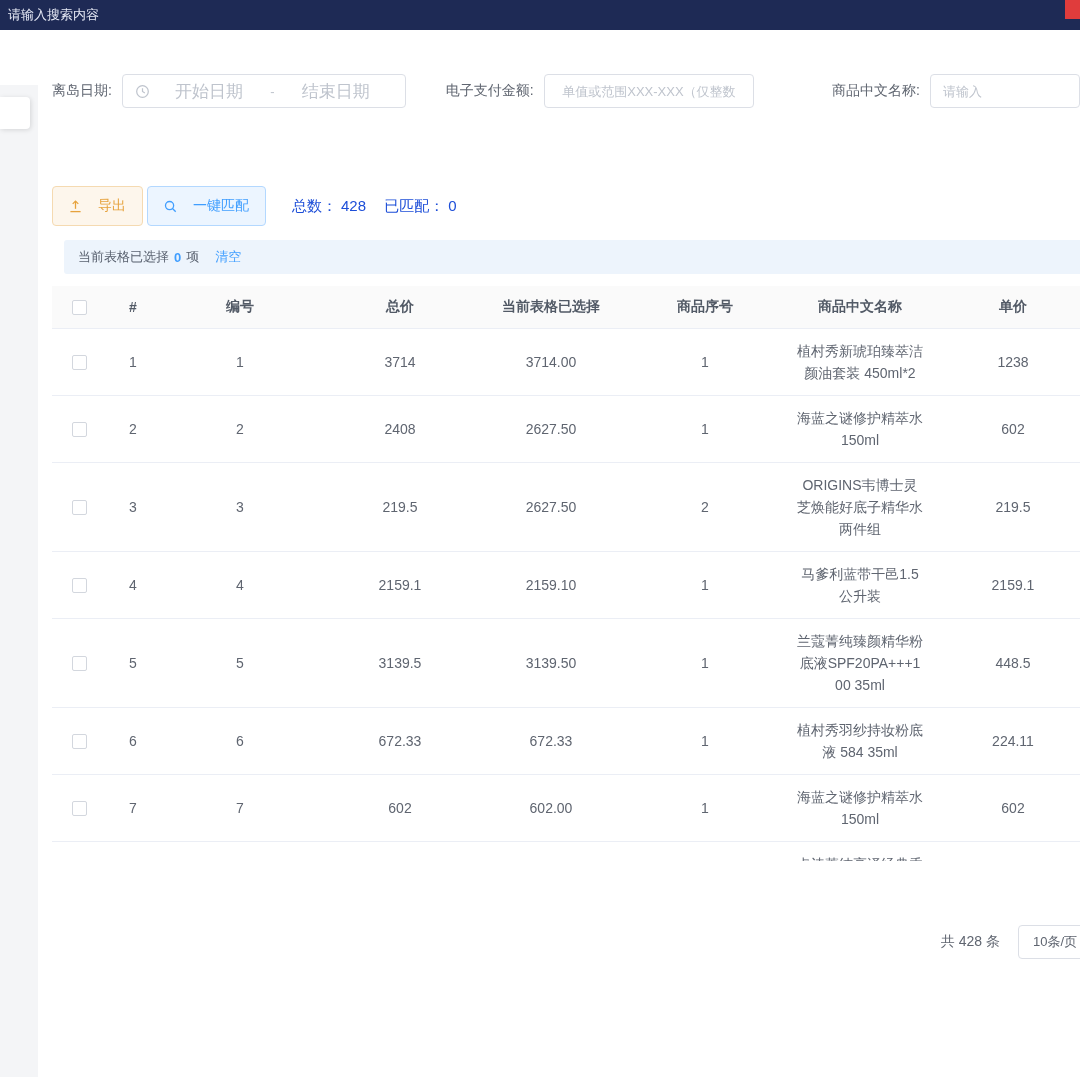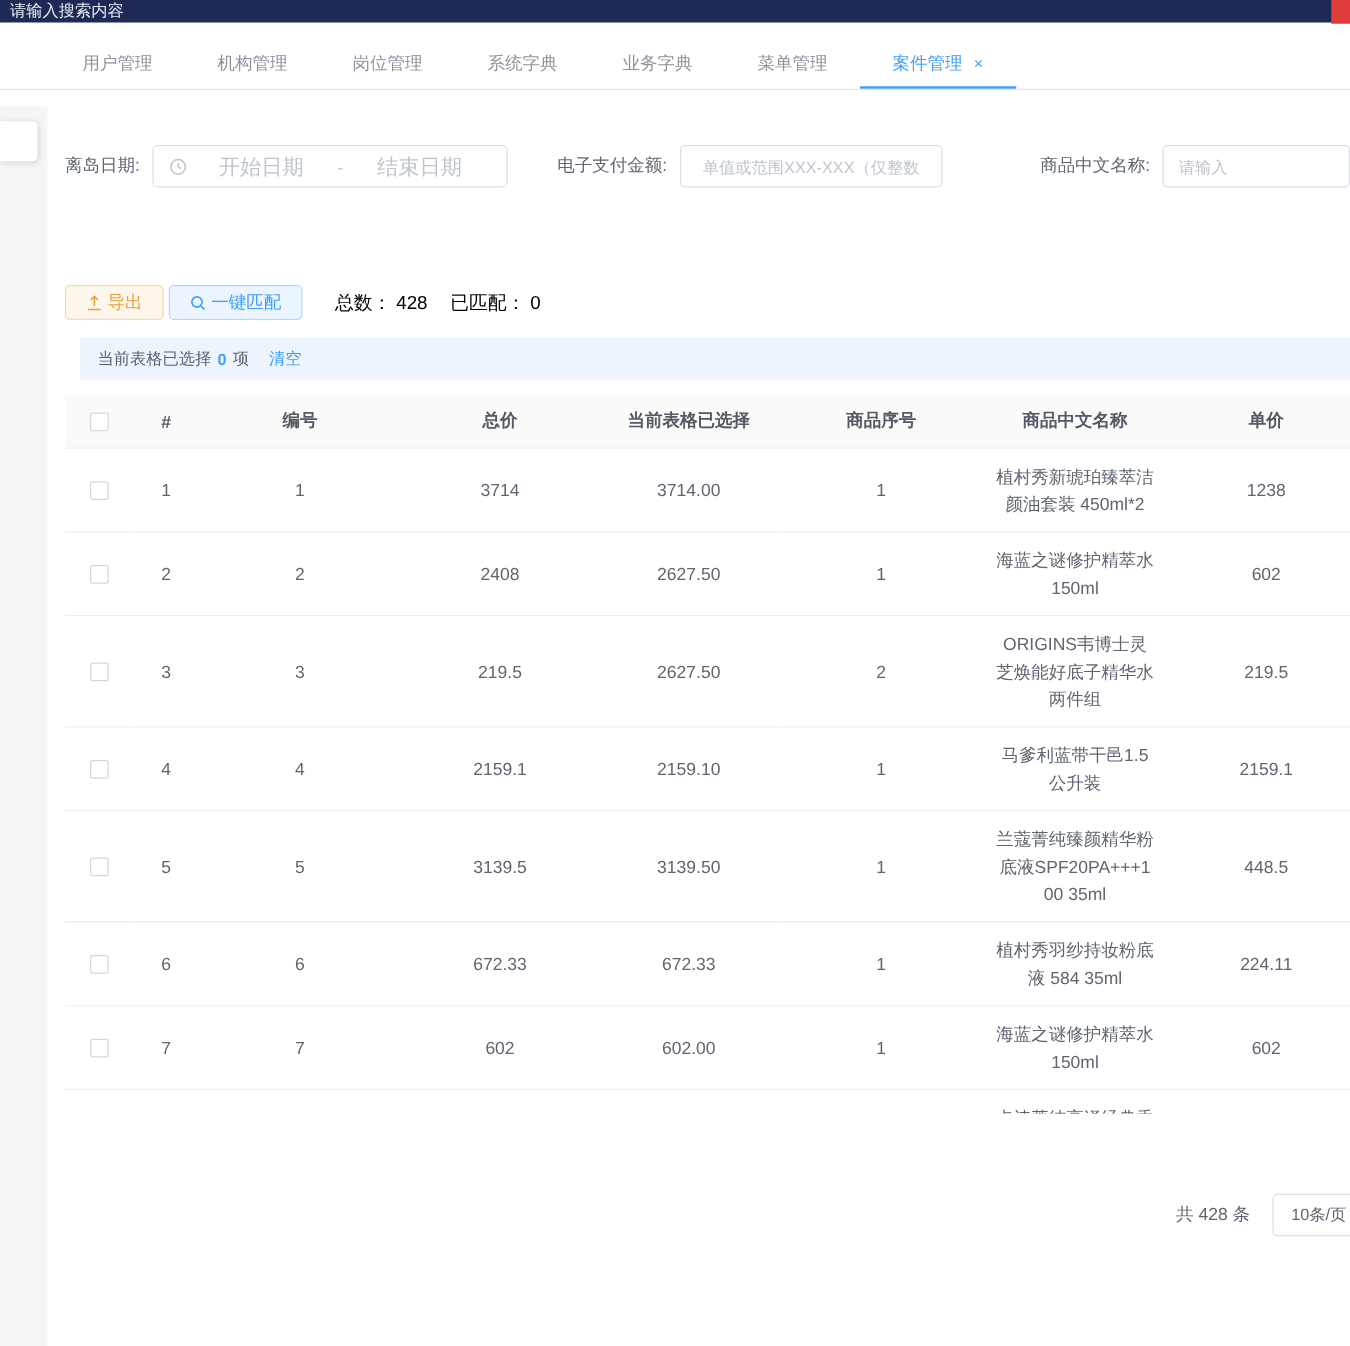--- a/index.html
+++ b/index.html
@@ -1,21 +1,21 @@
 <!DOCTYPE html>
 <html><head>
 <meta charset="utf-8">
 <style>
   * { box-sizing: border-box; margin: 0; padding: 0; }
   html, body { width: 1080px; height: 1077px; overflow: hidden; }
   body { font-family: "Liberation Sans", "DejaVu Sans", sans-serif; background: #fff; }
   .screen { position: relative; width: 1080px; height: 1077px; overflow: hidden; background: #fff; }
 
   
-  .topbar { position: relative; height: 18px; background: #1e2a55; display: flex; align-items: center; padding-left: 8px; }
+  .topbar { position: relative; height: 30px; background: #1e2a55; display: flex; align-items: center; padding-left: 8px; }
   .topbar-search { color: #e8ebf7; font-size: 13px; cursor: text; }
   .corner-badge { position: absolute; right: 0; top: 0; width: 15px; height: 19px; background: #e03c3c; }
 
   
   .tabbar { height: 54px; background: #fff; border-bottom: 1px solid #e6e8ef; display: flex; align-items: flex-end; padding-left: 40px; }
   .tab { height: 41px; line-height: 41px; padding: 0 26px; font-size: 14px; color: #8d939e; cursor: pointer; white-space: nowrap; }
   .tab.active { color: #409eff; font-weight: 500; border-bottom: 2px solid #409eff; }
   .tab-close { margin-left: 9px; font-size: 13px; color: #409eff; cursor: pointer; }
 
   
@@ -31,25 +31,25 @@
   .clock-icon { width: 15px; height: 15px; flex: 0 0 auto; margin-right: 2px; }
   .ml40 { margin-left: 40px; }
   .ml78 { margin-left: 78px; }
   .text-input { height: 34px; border: 1px solid #dcdfe6; border-radius: 4px; padding: 0 12px; font-size: 13px; color: #5f6570; outline: none; background: #fff; }
   .text-input::placeholder { color: #bfc4cd; }
   .input-amount { width: 219px; text-align: center; }
   .input-product { width: 150px; }
 
   
   .toolbar { display: flex; align-items: center; margin-top: 78px; padding-left: 52px; }
-  .btn { height: 28px; display: inline-flex; align-items: center; gap: 4px; padding: 0 16px; font-size: 14px; border-radius: 4px; border: 1px solid; cursor: pointer; background: #fff; font-family: inherit; }
+  .btn { height: 40px; display: inline-flex; align-items: center; gap: 16px; padding: 0 16px; font-size: 14px; border-radius: 4px; border: 1px solid; cursor: pointer; background: #fff; font-family: inherit; }
   .btn svg { width: 13px; height: 13px; }
   .btn-export { background: #fdf6ec; border-color: #f5dab1; color: #e6a23c; }
   .btn-match { background: #ecf5ff; border-color: #b3d8ff; color: #409eff; margin-left: 4px; }
-  .totals { margin-left: 26px; font-size: 15px; color: #000000; }
+  .totals { margin-left: 26px; font-size: 15px; color: #1d4ed8; }
   .totals .num { margin-left: 4px; }
   .totals .matched-label { margin-left: 14px; }
 
   
   .selection-bar { margin: 14px 0 0 64px; width: 1028px; height: 34px; background: #edf4fc; border-radius: 3px; display: flex; align-items: center; padding-left: 14px; font-size: 13px; color: #5a6270; }
   .selection-bar .count { color: #409eff; font-weight: 700; margin: 0 5px; }
   .selection-bar .clear { color: #409eff; margin-left: 16px; cursor: pointer; }
 
   
   .table-wrap { margin: 12px 0 0 52px; width: 1028px; height: 575px; overflow: hidden; }
@@ -66,29 +66,20 @@
 </head>
 <body>
 
 <div class="screen">
 
   <header class="topbar">
     <span class="topbar-search">请输入搜索内容</span>
     <span class="corner-badge"></span>
   </header>
 
-  <nav class="tabbar">
-      <div class="tab"><span>用户管理</span></div>
-      <div class="tab"><span>机构管理</span></div>
-      <div class="tab"><span>岗位管理</span></div>
-      <div class="tab"><span>系统字典</span></div>
-      <div class="tab"><span>业务字典</span></div>
-      <div class="tab"><span>菜单管理</span></div>
-      <div class="tab active"><span>案件管理</span><span class="tab-close">×</span></div>
-    </nav>
 
   <div class="left-strip"></div>
   <div class="drawer-handle"></div>
 
   <section class="filters">
     <span class="filter-label">离岛日期:</span>
     <div class="date-range">
       <svg class="clock-icon" viewBox="0 0 16 16" fill="none" stroke="#bfc4cd" stroke-width="1.3">
         <circle cx="8" cy="8" r="6.2"></circle>
         <path d="M8 4.5 V8 L10.5 9.5"></path>

